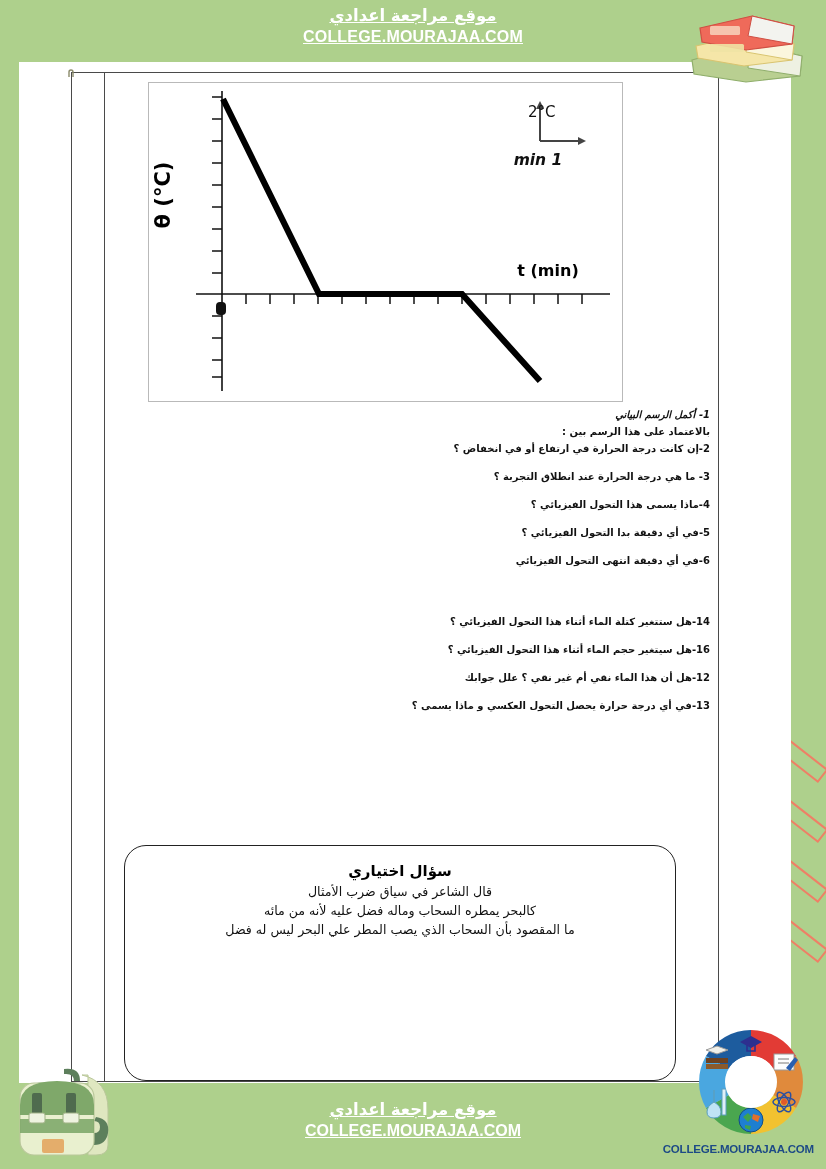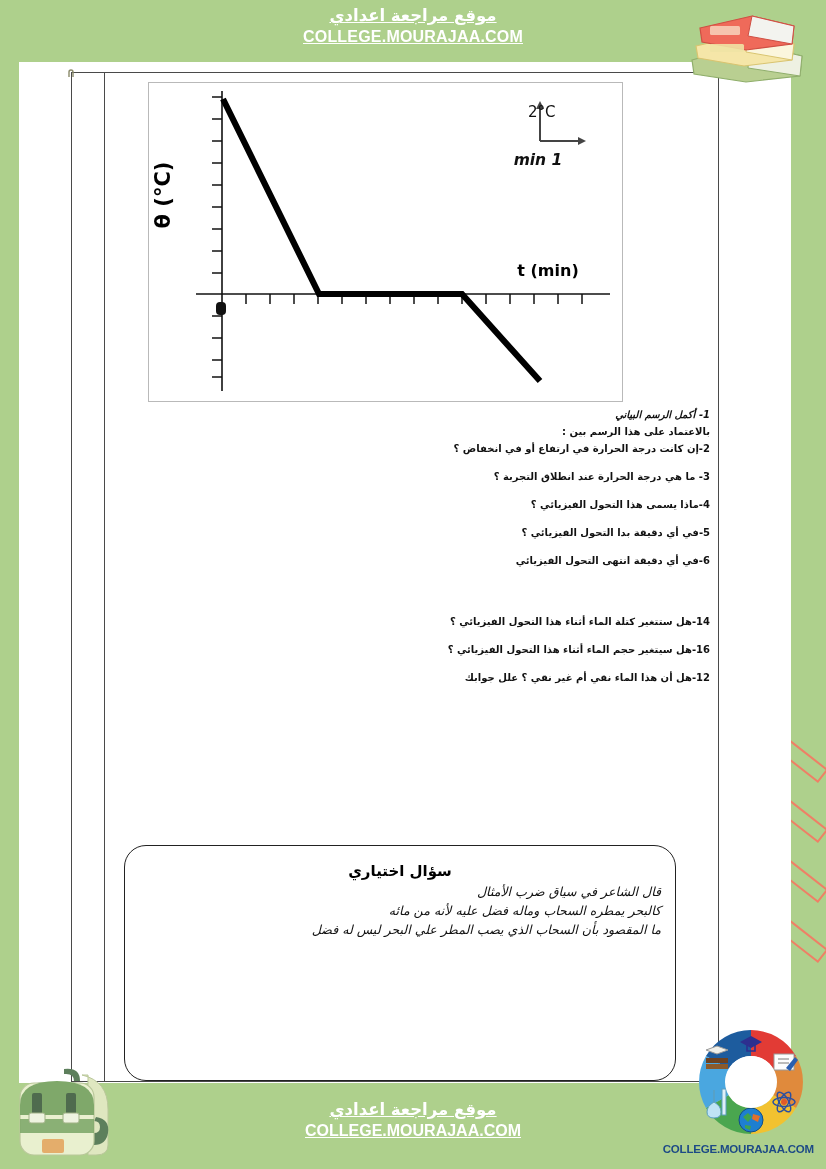--- a/index.html
+++ b/index.html
@@ -104,21 +104,21 @@
   }
   .optbox h3{
     margin:16px 0 2px;font-size:15px;font-weight:bold;color:#000;
     font-family:"DejaVu Sans","Liberation Sans",sans-serif;
   }
   .poem{
     font-size:12.6px;color:#111;line-height:19px;font-weight:normal;
     font-family:"DejaVu Sans","Liberation Sans",sans-serif;
     padding:0 14px;white-space:nowrap;
   }
-  .poem.c{text-align:right;font-style:italic;}
+  .poem.c{text-align:center;}
   .answer-lines{margin-top:10px;}
   .answer-lines .dotline{margin:0 14px 14px;}
   
   .footer-band{
     position:absolute;left:0;bottom:0;width:826px;height:86px;
     background:#aed08c;z-index:6;
   }
   .footer-brand{
     position:absolute;left:0;bottom:28px;width:826px;text-align:center;z-index:11;
   }
@@ -272,20 +272,21 @@
   <div class="dotline m30"></div>
   <div class="dotline"></div>
   <div class="dotline"></div>
   <div class="dotline"></div>
   <p class="q">14-هل ستتغير كتلة الماء أثناء هذا التحول الفيزيائي ؟</p>
   <div class="dotline short"></div>
   <p class="q">16-هل سيتغير حجم الماء أثناء هذا التحول الفيزيائي ؟</p>
   <div class="dotline short"></div>
   <p class="q">12-هل أن هذا الماء نقي أم غير نقي ؟ علل جوابك</p>
   <div class="dotline"></div>
+  <p class="q">13-في أي درجة حرارة يحصل التحول العكسي و ماذا يسمى ؟</p>
   <div class="dotline"></div>
 </div>
 
 <div class="optbox">
   <h3>سؤال اختياري</h3>
   <div class="poem c">قال الشاعر في سياق ضرب الأمثال</div>
   <div class="poem c">كالبحر يمطره السحاب وماله          فضل عليه لأنه من مائه</div>
   <div class="poem c">ما المقصود بأن السحاب الذي يصب المطر علي البحر ليس له فضل</div>
   <div class="answer-lines">
     <div class="dotline"></div>

